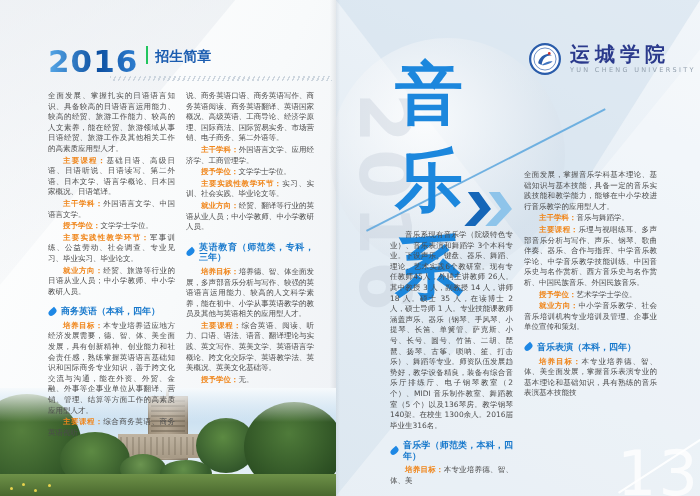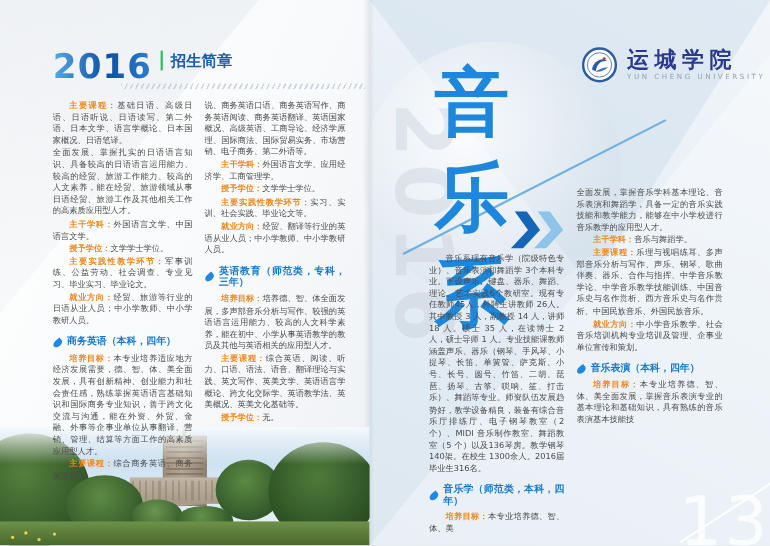--- a/index.html
+++ b/index.html
@@ -157,22 +157,22 @@
     <div class="tree" style="left:160px; top:72px; width:52px; height:26px; background:radial-gradient(circle at 45% 35%, #63904a, #365c2c 75%);"></div>
     <div class="grass"></div>
     <div class="flower" style="left:10px; bottom:6px;"></div>
     <div class="flower" style="left:22px; bottom:10px;"></div>
     <div class="flower" style="left:34px; bottom:4px;"></div>
     <div class="flower" style="left:48px; bottom:9px;"></div>
     <div class="photo-fade"></div>
   </div>
 
   <div class="col col1">
+      <p class="para cont"><span>全面发展、掌握扎实的日语语言知识、具备较高的日语语言运用能力、较高的经贸、旅游工作能力、较高的人文素养，能在经贸、旅游领域从事日语经贸、旅游工作及其他相关工作的高素质应用型人才。</span></p>
       <p class="para"><span class="lbl">主要课程：</span><span>基础日语、高级日语、日语听说、日语读写、第二外语、日本文学、语言学概论、日本国家概况、日语笔译。</span></p>
-      <p class="para cont"><span>全面发展、掌握扎实的日语语言知识、具备较高的日语语言运用能力、较高的经贸、旅游工作能力、较高的人文素养，能在经贸、旅游领域从事日语经贸、旅游工作及其他相关工作的高素质应用型人才。</span></p>
       <p class="para"><span class="lbl">主干学科：</span><span>外国语言文学、中国语言文学。</span></p>
       <p class="para"><span class="lbl">授予学位：</span><span>文学学士学位。</span></p>
       <p class="para"><span class="lbl">主要实践性教学环节：</span><span>军事训练、公益劳动、社会调查、专业见习、毕业实习、毕业论文。</span></p>
       <p class="para"><span class="lbl">就业方向：</span><span>经贸、旅游等行业的日语从业人员；中小学教师、中小学教研人员。</span></p>
       <div class="heading">
         <span class="bullet"></span>
         <span>商务英语（本科，四年）</span>
       </div>
       <p class="para"><span class="lbl">培养目标：</span><span>本专业培养适应地方经济发展需要，德、智、体、美全面发展，具有创新精神、创业能力和社会责任感，熟练掌握英语语言基础知识和国际商务专业知识，善于跨文化交流与沟通，能在外资、外贸、金融、外事等企事业单位从事翻译、营销、管理、结算等方面工作的高素质应用型人才。</span></p>
       <p class="para"><span class="lbl">主要课程：</span><span>综合商务英语、商务英语视听</span></p>
@@ -193,23 +193,24 @@
     </div>
   <div class="col col3">
       <p class="para"><span>音乐系现有音乐学（院级特色专业）、音乐表演和舞蹈学 3个本科专业。下设声乐、键盘、器乐、舞蹈、理论、艺术实践6个教研室。现有专任教师45人，外聘主讲教师 26人。其中教授 3 人，副教授 14 人，讲师 18 人。硕士 35 人，在读博士 2人，硕士导师 1 人。专业技能课教师涵盖声乐、器乐（钢琴、手风琴、小提琴、长笛、单簧管、萨克斯、小号、长号、圆号、竹笛、二胡、琵琶、扬琴、古筝、唢呐、笙、打击乐）、舞蹈等专业。师资队伍发展趋势好，教学设备精良，装备有综合音乐厅排练厅、电子钢琴教室（2 个）、MIDI 音乐制作教室、舞蹈教室（5 个）以及136琴房。教学钢琴 140架。在校生 1300余人。2016届毕业生316名。</span></p>
       <div class="heading">
         <span class="bullet"></span>
         <span>音乐学（师范类，本科，四年）</span>
       </div>
       <p class="para"><span class="lbl">培养目标：</span><span>本专业培养德、智、体、美</span></p>
     </div>
   <div class="col col4">
-      <p class="para cont"><span>全面发展，掌握音乐学科基本理论、音乐表演和舞蹈学，具备一定的音乐实践技能和教学能力，能够在中小学校进行音乐教学的应用型人才。</span></p>
+      <p class="para cont"><span>全面发展，掌握音乐学科基本理论、基础知识与基本技能，具备一定的音乐实践技能和教学能力，能够在中小学校进行音乐教学的应用型人才。</span></p>
       <p class="para"><span class="lbl">主干学科：</span><span>音乐与舞蹈学。</span></p>
       <p class="para"><span class="lbl">主要课程：</span><span>乐理与视唱练耳、多声部音乐分析与写作、声乐、钢琴、歌曲伴奏、器乐、合作与指挥、中学音乐教学论、中学音乐教学技能训练、中国音乐史与名作赏析、西方音乐史与名作赏析、中国民族音乐、外国民族音乐。</span></p>
+      <p class="para"><span class="lbl">授予学位：</span><span>艺术学学士学位。</span></p>
       <p class="para"><span class="lbl">就业方向：</span><span>中小学音乐教学、社会音乐培训机构专业培训及管理、企事业单位宣传和策划。</span></p>
       <div class="heading">
         <span class="bullet"></span>
         <span>音乐表演（本科，四年）</span>
       </div>
       <p class="para"><span class="lbl">培养目标：</span><span>本专业培养德、智、体、美全面发展，掌握音乐表演专业的基本理论和基础知识，具有熟练的音乐表演基本技能技</span></p>
     </div>
 
   <div class="pagenum-line"></div>
   <div class="pagenum">13</div>

